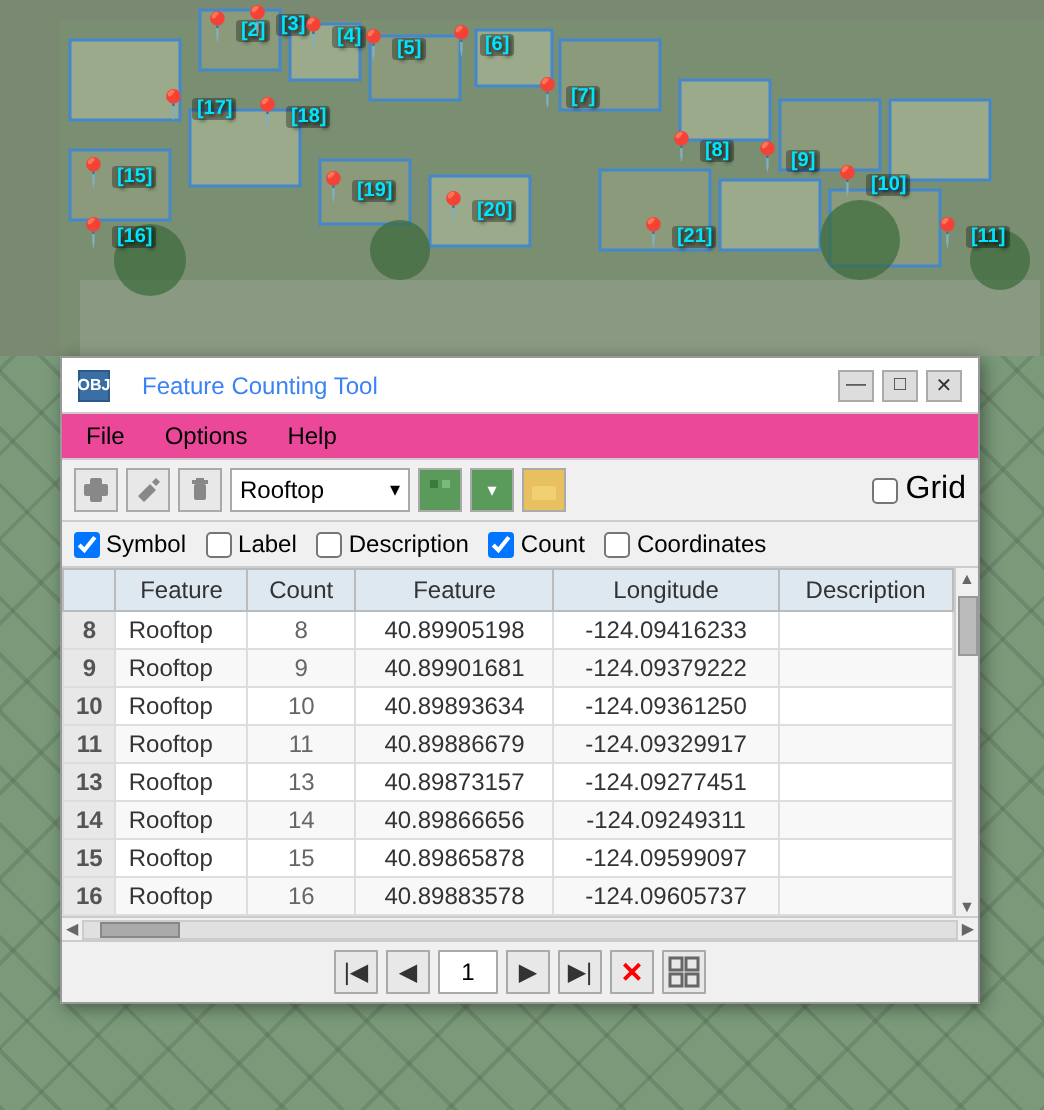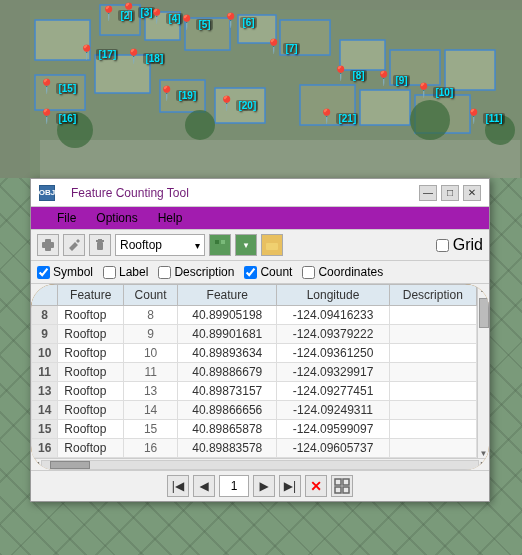--- a/index.html
+++ b/index.html
@@ -63,43 +63,43 @@
       width: 16px;
       height: 16px;
       background: #3a6ea5;
       border: 1px solid #2a5a8a;
       display: flex; align-items: center; justify-content: center;
       color: white; font-size: 8px; font-weight: bold;
     }
 
     #title-text {
       font-size: 12px;
-      color: #701a75;
+      color: #3b82f6;
     }
 
     #title-controls {
       display: flex;
       gap: 4px;
     }
 
     .win-btn {
       width: 18px; height: 16px;
       background: #ddd;
       border: 1px solid #aaa;
       cursor: pointer;
       display: flex; align-items: center; justify-content: center;
       font-size: 10px;
       color: #333;
     }
 
     
     #menu-bar {
-      background: #a21caf;
+      background: #ec4899;
       border-bottom: 1px solid #ccc;
-      padding: 2px 22px;
+      padding: 2px 8px;
       display: flex;
       gap: 12px;
     }
 
     .menu-item {
       padding: 2px 4px;
       cursor: pointer;
       font-size: 12px;
       color: #000;
     }
@@ -172,21 +172,20 @@
     .cb-item input[type=checkbox] {
       width: 13px; height: 13px;
       cursor: pointer;
     }
 
     
     #table-container {
       background: #a16207;
       overflow: hidden;
       position: relative;
-      border-radius: 24px;
     }
 
     table {
       width: 100%;
       border-collapse: collapse;
       font-size: 12px;
     }
 
     thead tr {
       background: #dde8f0;

